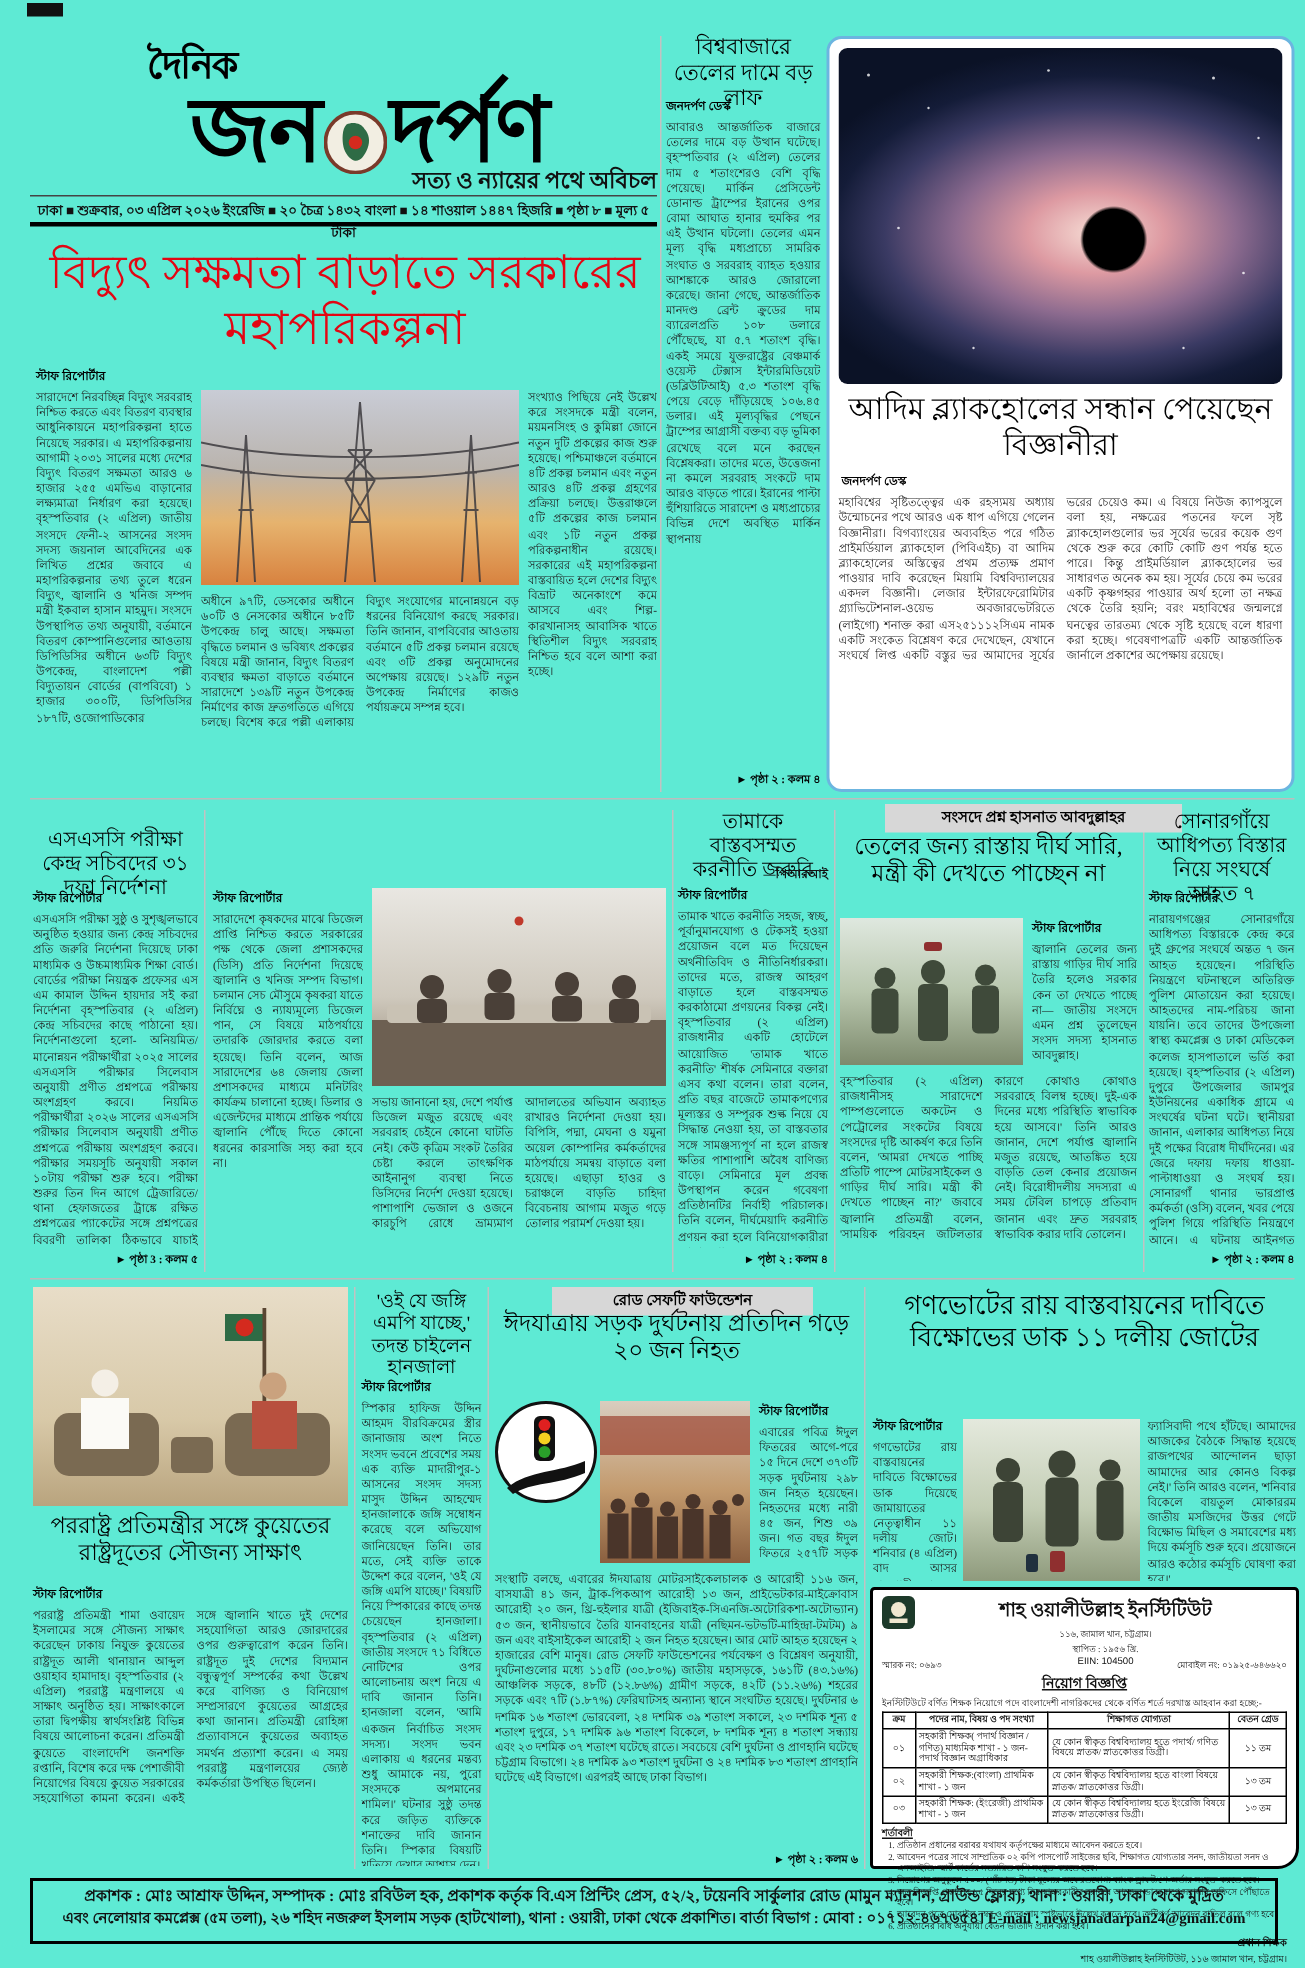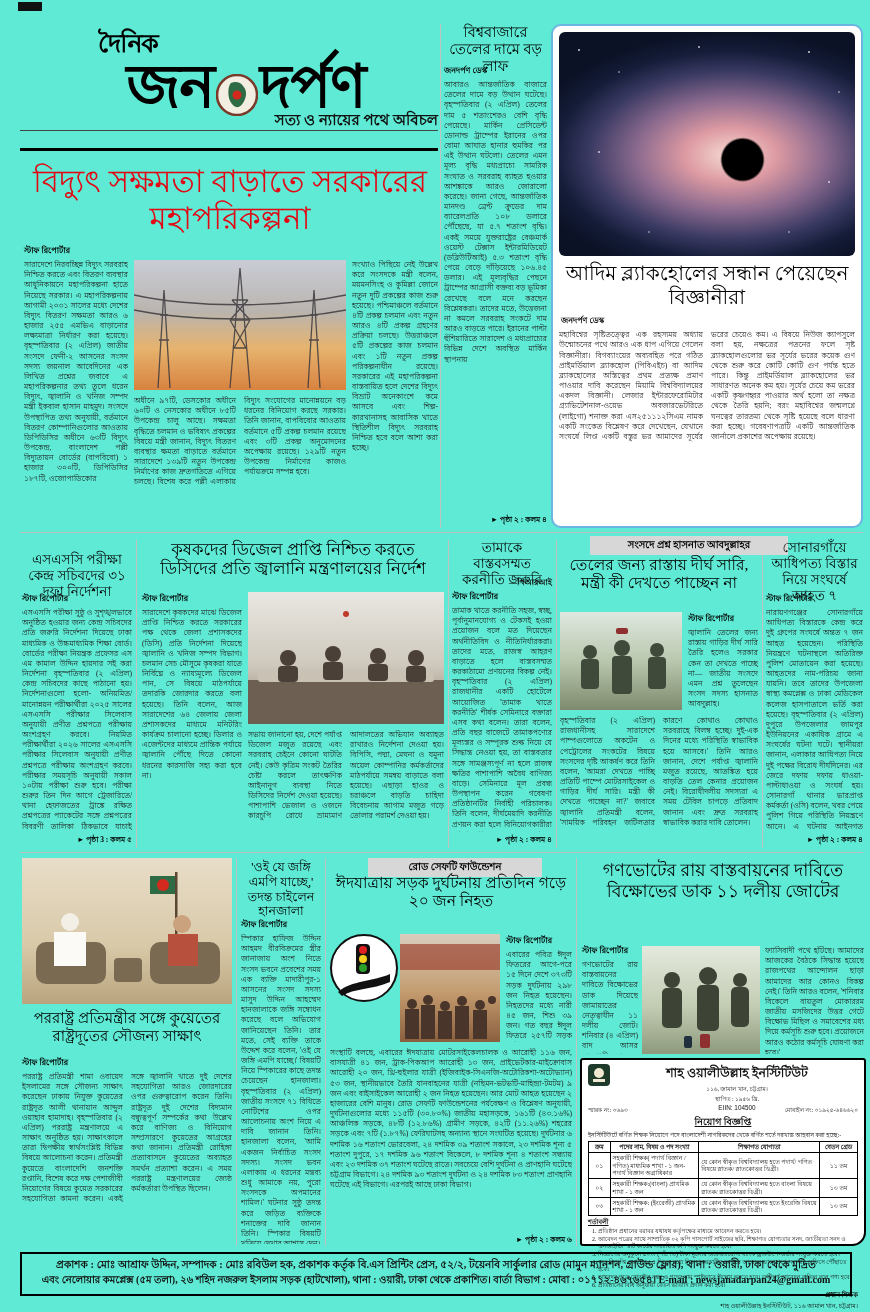--- a/index.html
+++ b/index.html
@@ -43,20 +43,21 @@
           <circle cx="21" cy="21" r="20" fill="#f2eee2" stroke="#7a3a2a" stroke-width="2.5"></circle>
           <path d="M15 9 C19 7,25 8,27 12 C30 15,31 20,29 25 C27 30,24 34,20 33 C17 32,14 28,13 24 C12 19,12 12,15 9 Z" fill="#2e6b45"></path>
           <circle cx="21" cy="21" r="4.5" fill="#d42a1e"></circle>
         </svg>
       </span>
       <span class="mast-title" style="font-size:60px;">দর্পণ</span>
     </div>
     <div class="abs" style="left:180px;top:86px;width:238px;text-align:right;font-size:15px;font-weight:bold;">সত্য ও  ন্যায়ের পথে অবিচল</div>
   </div>
   <div class="abs" style="left:20px;top:130px;width:418px;height:1px;background:#444;"></div>
+  <div class="abs" style="left:20px;top:133px;width:418px;text-align:center;font-size:9px;font-weight:bold;">ঢাকা ■ শুক্রবার, ০৩ এপ্রিল ২০২৬ ইংরেজি ■ ২০ চৈত্র ১৪৩২ বাংলা ■ ১৪ শাওয়াল ১৪৪৭ হিজরি ■ পৃষ্ঠা ৮ ■ মূল্য ৫ টাকা</div>
   <div class="abs" style="left:20px;top:148px;width:418px;height:3px;background:#000;"></div>
 
   <div class="abs hl" style="left:24px;top:164px;width:412px;font-size:31px;color:#e30613;">বিদ্যুৎ সক্ষমতা বাড়াতে সরকারের মহাপরিকল্পনা</div>
   <div class="abs byline" style="left:24px;top:244px;">স্টাফ রিপোর্টার</div>
   <div class="abs body-text" style="left:24px;top:260px;width:104px;height:266px;">সারাদেশে নিরবচ্ছিন্ন বিদ্যুৎ সরবরাহ নিশ্চিত করতে এবং বিতরণ ব্যবস্থার আধুনিকায়নে মহাপরিকল্পনা হাতে নিয়েছে সরকার। এ মহাপরিকল্পনায় আগামী ২০৩১ সালের মধ্যে দেশের বিদ্যুৎ বিতরণ সক্ষমতা আরও ৬ হাজার ২৫৫ এমভিএ বাড়ানোর লক্ষ্যমাত্রা নির্ধারণ করা হয়েছে। বৃহস্পতিবার (২ এপ্রিল) জাতীয় সংসদে ফেনী-২ আসনের সংসদ সদস্য জয়নাল আবেদিনের এক লিখিত প্রশ্নের জবাবে এ মহাপরিকল্পনার তথ্য তুলে ধরেন বিদ্যুৎ, জ্বালানি ও খনিজ সম্পদ মন্ত্রী ইকবাল হাসান মাহমুদ। সংসদে উপস্থাপিত তথ্য অনুযায়ী, বর্তমানে বিতরণ কোম্পানিগুলোর আওতায় ডিপিডিসির অধীনে ৬৩টি বিদ্যুৎ উপকেন্দ্র, বাংলাদেশ পল্লী বিদ্যুতায়ন বোর্ডের (বাপবিবো) ১ হাজার ৩০০টি, ডিপিডিসির ১৮৭টি, ওজোপাডিকোর</div>
   <div class="abs photo" style="left:134px;top:260px;width:212px;height:130px;background:linear-gradient(#c9ccd6 0%,#bab4ae 40%,#e6b36e 68%,#d8823f 100%);">
     <svg width="212" height="130" viewBox="0 0 212 130">
       <g stroke="#3c3a3e" stroke-width="1.3" fill="none" opacity="0.85">
         <path d="M106 8 L96 128 M106 8 L116 128 M96 60 L116 60 M98 40 L114 40 M100 88 L112 88 M96 60 L114 40 M116 60 L98 40 M100 88 L116 60 M112 88 L96 60"></path>
         <path d="M30 30 L24 128 M30 30 L36 128 M25 80 L35 80 M26 55 L34 55"></path>
@@ -99,21 +100,20 @@
   <div class="abs rule-v" style="left:136px;top:540px;height:308px;"></div>
   <div class="abs rule-v" style="left:448px;top:540px;height:308px;"></div>
   <div class="abs rule-v" style="left:556px;top:540px;height:308px;"></div>
   <div class="abs rule-v" style="left:762px;top:540px;height:308px;"></div>
 
   <div class="abs hl" style="left:22px;top:540px;width:110px;font-size:13.5px;margin-top:12px;">এসএসসি পরীক্ষা কেন্দ্র সচিবদের ৩১ দফা নির্দেশনা</div>
   <div class="abs byline" style="left:22px;top:592px;">স্টাফ রিপোর্টার</div>
   <div class="abs body-text" style="left:22px;top:608px;width:110px;height:224px;">এসএসসি পরীক্ষা সুষ্ঠু ও সুশৃঙ্খলভাবে অনুষ্ঠিত হওয়ার জন্য কেন্দ্র সচিবদের প্রতি জরুরি নির্দেশনা দিয়েছে ঢাকা মাধ্যমিক ও উচ্চমাধ্যমিক শিক্ষা বোর্ড। বোর্ডের পরীক্ষা নিয়ন্ত্রক প্রফেসর এস এম কামাল উদ্দিন হায়দার সই করা নির্দেশনা বৃহস্পতিবার (২ এপ্রিল) কেন্দ্র সচিবদের কাছে পাঠানো হয়। নির্দেশনাগুলো হলো- অনিয়মিত/মানোন্নয়ন পরীক্ষার্থীরা ২০২৫ সালের এসএসসি পরীক্ষার সিলেবাস অনুযায়ী প্রণীত প্রশ্নপত্রে পরীক্ষায় অংশগ্রহণ করবে। নিয়মিত পরীক্ষার্থীরা ২০২৬ সালের এসএসসি পরীক্ষার সিলেবাস অনুযায়ী প্রণীত প্রশ্নপত্রে পরীক্ষায় অংশগ্রহণ করবে। পরীক্ষার সময়সূচি অনুযায়ী সকাল ১০টায় পরীক্ষা শুরু হবে। পরীক্ষা শুরুর তিন দিন আগে ট্রেজারিতে/থানা হেফাজতের ট্রাঙ্কে রক্ষিত প্রশ্নপত্রের প্যাকেটের সঙ্গে প্রশ্নপত্রের বিবরণী তালিকা ঠিকভাবে যাচাই করতে হবে। প্রশ্নপত্রের প্যাকেট যাচাইকালে</div>
   <div class="abs jump" style="left:22px;top:834px;width:110px;">► পৃষ্ঠা 3 : কলম ৫</div>
 
-  <div class="abs hl" style="left:142px;top:540px;width:302px;font-size:16.5px;">কৃষকদের ডিজেল প্রাপ্তি নিশ্চিত করতে ডিসিদের প্রতি জ্বালানি মন্ত্রণালয়ের নির্দেশ</div>
   <div class="abs byline" style="left:142px;top:592px;">স্টাফ রিপোর্টার</div>
   <div class="abs body-text" style="left:142px;top:608px;width:100px;height:240px;">সারাদেশে কৃষকদের মাঝে ডিজেল প্রাপ্তি নিশ্চিত করতে সরকারের পক্ষ থেকে জেলা প্রশাসকদের (ডিসি) প্রতি নির্দেশনা দিয়েছে জ্বালানি ও খনিজ সম্পদ বিভাগ। চলমান সেচ মৌসুমে কৃষকরা যাতে নির্বিঘ্নে ও ন্যায্যমূল্যে ডিজেল পান, সে বিষয়ে মাঠপর্যায়ে তদারকি জোরদার করতে বলা হয়েছে। তিনি বলেন, আজ সারাদেশের ৬৪ জেলায় জেলা প্রশাসকদের মাধ্যমে মনিটরিং কার্যক্রম চালানো হচ্ছে। ডিলার ও এজেন্টদের মাধ্যমে প্রান্তিক পর্যায়ে জ্বালানি পৌঁছে দিতে কোনো ধরনের কারসাজি সহ্য করা হবে না।</div>
   <div class="abs photo" style="left:248px;top:592px;width:196px;height:132px;background:linear-gradient(#e9e7e2 0%,#cfc9bd 55%,#8c7f6c 100%);">
     <svg width="196" height="132" viewBox="0 0 196 132">
       <rect x="0" y="88" width="196" height="44" fill="#6d6052"></rect>
       <rect x="10" y="78" width="176" height="12" rx="3" fill="#c9c2b4"></rect>
       <g fill="#4a4038">
         <circle cx="40" cy="66" r="8"></circle>
           <rect x="30" y="74" width="20" height="16" rx="4"></rect>
         <circle cx="85" cy="62" r="8"></circle>

